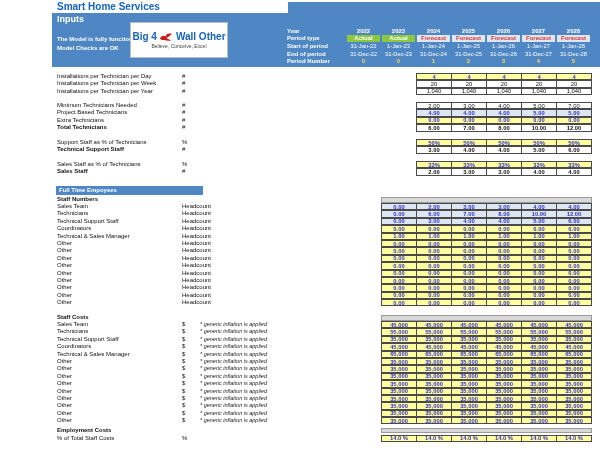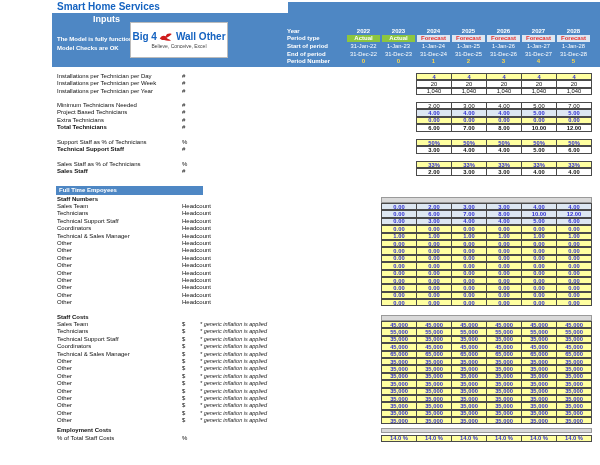--- a/index.html
+++ b/index.html
@@ -4,21 +4,21 @@
 <style>
   *{margin:0;padding:0;box-sizing:border-box;}
   html,body{width:600px;height:465px;overflow:hidden;background:#fff;
     font-family:"Liberation Sans",sans-serif;-webkit-font-smoothing:antialiased;}
   .page{position:relative;width:600px;height:465px;background:#fff;}
 
   
   .app-title{position:absolute;left:57px;top:1px;font-size:10px;font-weight:bold;color:#1563c0;white-space:nowrap;}
   .notch{position:absolute;left:288px;top:2px;width:312px;height:12px;background:#4e87c4;}
   .band{position:absolute;left:52px;top:13px;width:548px;height:54px;background:#4e87c4;}
-  .sheet-title{position:absolute;left:5px;top:1px;font-size:9px;font-weight:bold;color:#fff;margin-left:36px;}
+  .sheet-title{position:absolute;left:5px;top:1px;font-size:9px;font-weight:bold;color:#fff;}
   .status1{position:absolute;left:5px;top:23px;font-size:6px;font-weight:bold;color:#fff;white-space:nowrap;}
   .status2{position:absolute;left:5px;top:31.5px;font-size:6px;font-weight:bold;color:#fff;white-space:nowrap;}
 
   
   .logo{position:absolute;left:78px;top:9px;width:98px;height:36px;background:#fff;border:1px solid #bbb;
     display:flex;flex-direction:column;align-items:center;justify-content:center;}
   .logo-line{display:flex;align-items:center;gap:2px;}
   .logo-left,.logo-right{font-size:10px;font-weight:bold;color:#1563c0;white-space:nowrap;}
   .logo-tag{font-size:5px;color:#444;margin-top:1px;white-space:nowrap;}
 

